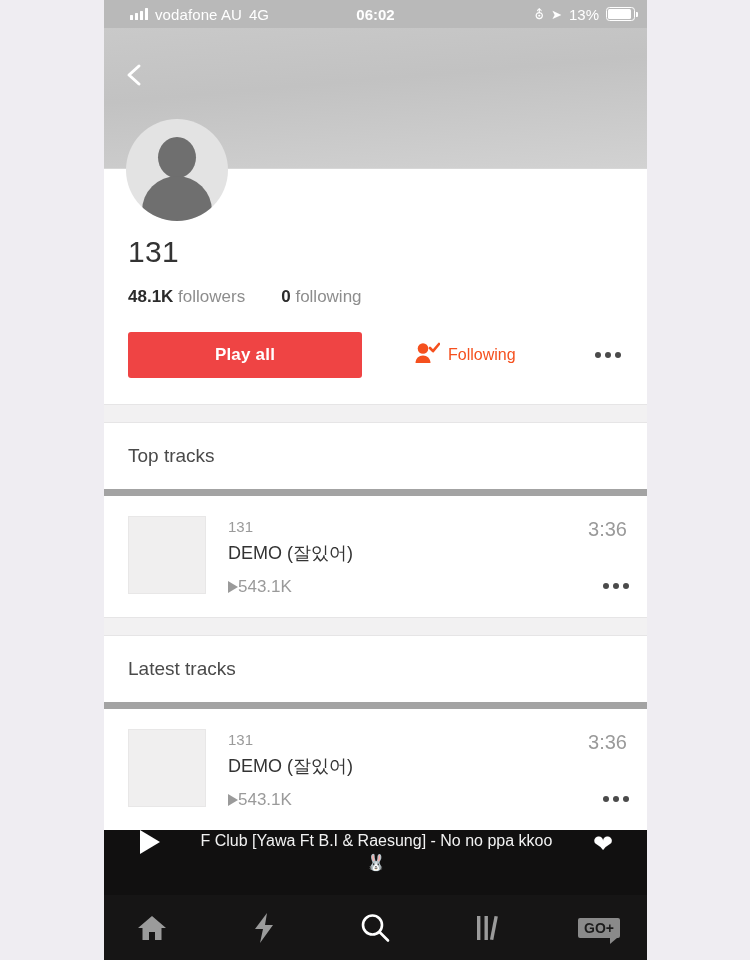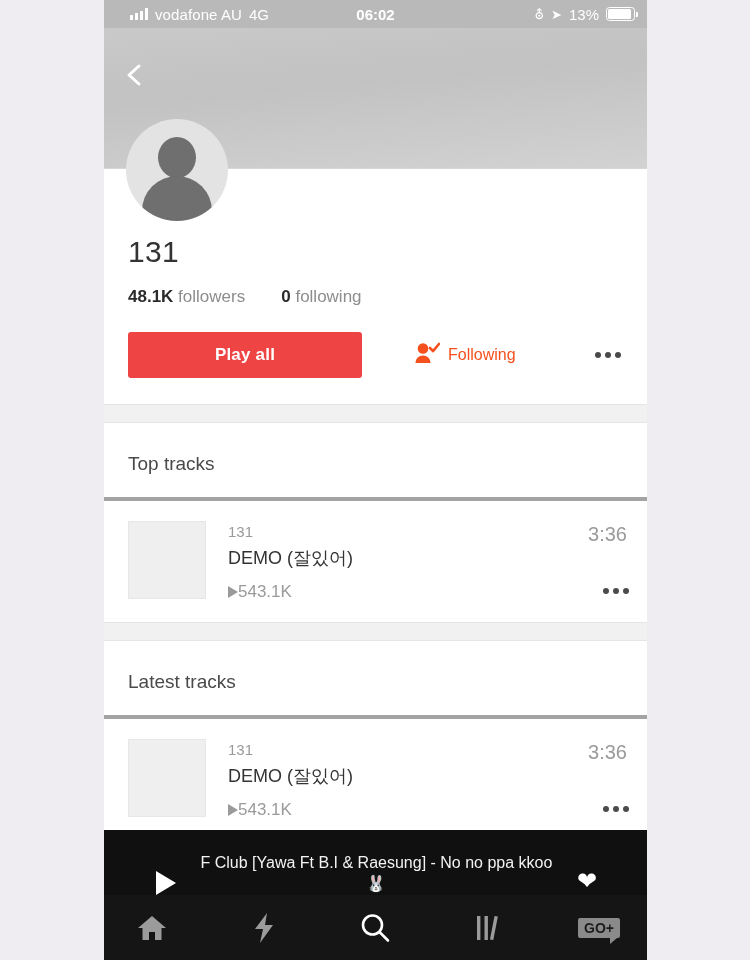--- a/index.html
+++ b/index.html
@@ -117,22 +117,21 @@
     margin-left: auto; display:flex; gap:4px; padding: 6px 6px; cursor:pointer;
   }
   .more-dots i { width:6px;height:6px;border-radius:50%;background:#4a4a4a;display:block; }
 
   
   .gap { height: 17px; background:#f2f1f2; border-top:1px solid #e6e5e6; border-bottom:1px solid #e6e5e6; }
   .section { background:#fff; }
   .section-title {
     padding: 22px 15px 22px 24px;
     font-size: 19px; color:#4a4a4a;
-    border-bottom: 4px solid #a3a3a3;
-    margin-top: 8px;
+    border-bottom: 7px solid #a3a3a3;
   }
   .track {
     display:flex; padding: 20px 20px 20px 24px; position:relative;
   }
   .thumb {
     width: 78px; height: 78px; background:#f0efef;
     border:1px solid #e8e7e7; box-sizing:border-box; flex: none;
   }
   .track-info { margin-left: 22px; padding-top: 2px; }
   .track-artist { font-size: 15px; color:#9a9a9a; }
@@ -149,21 +148,21 @@
     position:absolute; right: 20px; top: 22px;
     font-size:20px; color:#9a9a9a;
   }
   .track-more { position:absolute; right: 18px; bottom: 28px; display:flex; gap:4px; cursor:pointer; }
   .track-more i { width:6px;height:6px;border-radius:50%;background:#4a4a4a;display:block; }
 
   
   .player {
     position:absolute; left:0; right:0; bottom: 65px;
     height: 65px; background:#111010;
-    display:flex; align-items:flex-end; padding: 0 34px;
+    display:flex; align-items:flex-start; padding: 0 18px;
     box-sizing:border-box;
   }
   .player-play {
     width:0;height:0;border-left:20px solid #fff;
     border-top:12px solid transparent;border-bottom:12px solid transparent;
     margin-left: 18px; cursor:pointer;
   }
   .player-title {
     flex:1; text-align:center; color:#f2f2f2; font-size:16px; line-height:1.35;
     padding: 0 10px;

